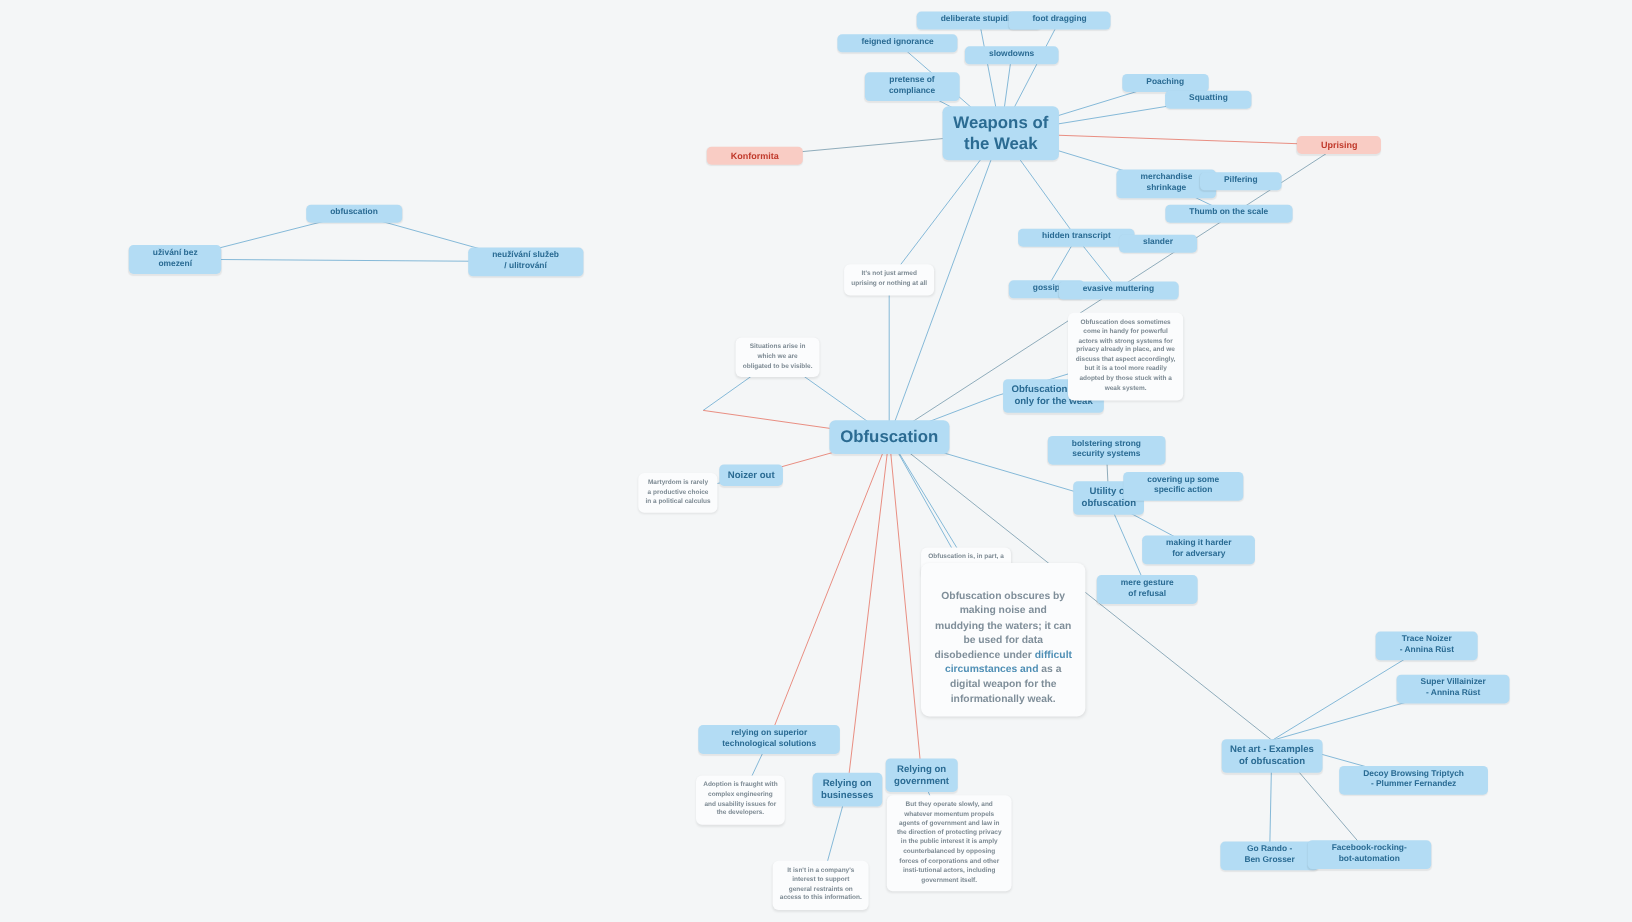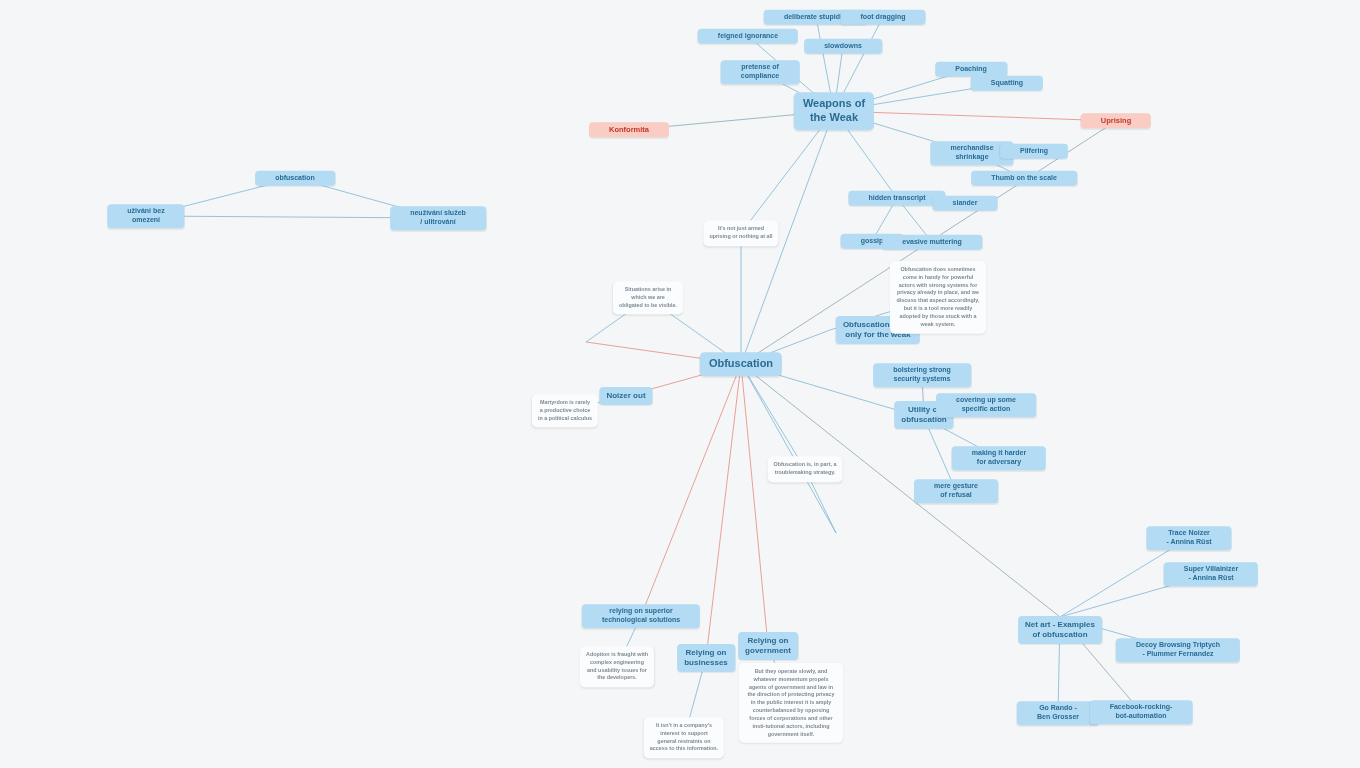--- a/index.html
+++ b/index.html
@@ -41,21 +41,21 @@
   
   .n-blue {
     background: #b3dcf4;
     color: #2a6b93;
     font-size: 7px;
     font-weight: bold;
     box-shadow: 0 1px 1px rgba(0,0,0,0.07);
   }
   
   .n-blue.big {
-    font-size: 11px;
+    font-size: 14px;
     color: #2b6b92;
     padding: 5px 9px;
     border-radius: 5px;
   }
   .n-blue.mid {
     font-size: 8px;
     padding: 4px 7px;
   }
   
   .n-red {
@@ -193,20 +193,23 @@
 obfuscation</div>
   <div class="node n-blue" style="left: 986px; top: 405px;">covering up some
 specific action</div>
   <div class="node n-blue" style="left: 999px; top: 458px;">making it harder
 for adversary</div>
   <div class="node n-blue" style="left: 956px; top: 491px;">mere gesture
 of refusal</div>
 
   <div class="node n-note" style="left: 805px; top: 469px;">Obfuscation is, in part, a
 troublemaking strategy.</div>
+  <div class="node n-note summary" style="width: 137px; left: 836px; top: 533px;">
+    <span>Obfuscation obscures by making noise and muddying the waters; it can be used for data disobedience under </span><b>difficult circumstances and</b><span> as a digital weapon for the informationally weak.</span>
+  </div>
 
   <div class="node n-blue" style="left: 641px; top: 616px;">relying on superior
 technological solutions</div>
   <div class="node n-note" style="left: 617px; top: 667px;">Adoption is fraught with
 complex engineering
 and usability issues for
 the developers.</div>
   <div class="node n-blue mid" style="left: 706px; top: 658px;">Relying on
 businesses</div>
   <div class="node n-note" style="left: 684px; top: 738px;">It isn't in a company's

